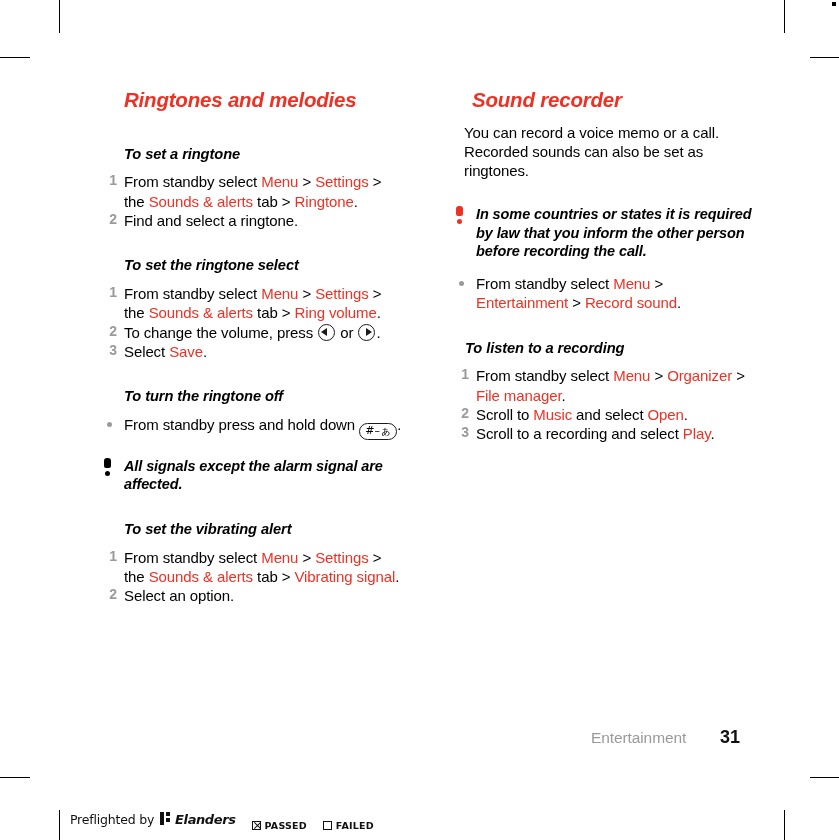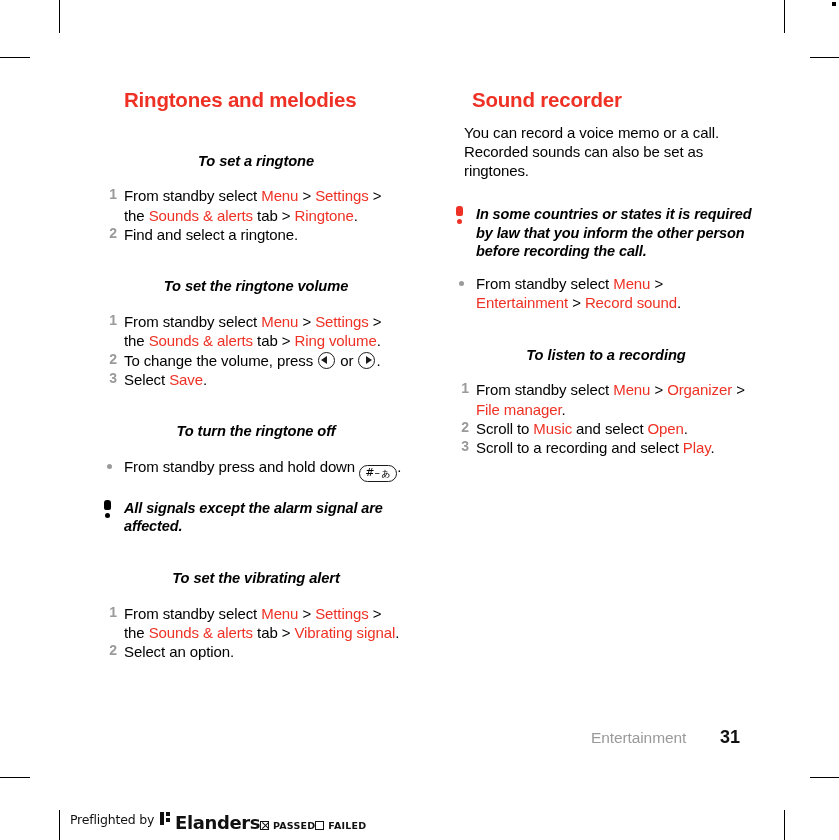--- a/index.html
+++ b/index.html
@@ -43,32 +43,32 @@
   .col-right { left: 456px; top: 88px; }
 
   h1.section-title {
     margin: 0 0 11px 16px;
     padding: 0;
     font-size: 20.5px;
     font-weight: bold;
     color: #ee3124;
     letter-spacing: -0.2px;
     line-height: 1.15;
+    font-style: italic;
   }
   .col-left h1.section-title { margin-left: 20px; }
 
   h2.proc-title {
-    margin: 16px;
+    margin: 9px;
     padding: 0;
     font-size: 14.7px;
     font-weight: bold;
     font-style: italic;
     line-height: 1.28;
     letter-spacing: -0.1px;
-    text-align: center;
   }
   .col-left h2.proc-title { margin-left: 20px; }
 
   .spacer-sm { height: 13px; }
   .spacer-md { height: 17px; }
 
   p.body-text {
     margin: 8px;
     padding: 0;
     font-size: 15px;
@@ -247,27 +247,29 @@
     position: absolute; left: 6px; top: 0;
     width: 4px; height: 4px; background: #111;
   }
   .pf-logo .d2 {
     position: absolute; left: 6px; top: 6px;
     width: 4px; height: 4px; background: #111;
   }
   .pf-brand {
     font-family: "DejaVu Sans", sans-serif;
     font-weight: bold;
-    font-size: 18px;
+    font-size: 13px;
     letter-spacing: -0.4px;
     color: #111;
+    font-style: italic;
   }
   .pf-check {
     display: flex;
     align-items: center;
+    margin-left: 16px;
     font-family: "DejaVu Sans", sans-serif;
     font-weight: bold;
     font-size: 9.5px;
     letter-spacing: 0.2px;
     color: #111;
   }
   .pf-box {
     width: 9px; height: 9px;
     border: 1.2px solid #111;
     margin-right: 4px;
@@ -304,21 +306,21 @@
     <h1 class="section-title">Ringtones and melodies</h1>
 
     <div id="left-proc-host">
         <div class="spacer-sm"></div>
         <h2 class="proc-title">To set a ringtone</h2>
         <ol class="steps">
           <li><span class="num">1</span><span>From standby select </span><span class="ui">Menu</span><span> &gt; </span><span class="ui">Settings</span><span> &gt; the </span><span class="ui">Sounds &amp; alerts</span><span> tab &gt; </span><span class="ui">Ringtone</span><span>.</span></li>
           <li><span class="num">2</span><span>Find and select a ringtone.</span></li>
         </ol>
         <div class="spacer-md"></div>
-        <h2 class="proc-title">To set the ringtone volume</h2>
+        <h2 class="proc-title">To set the ringtone select</h2>
         <ol class="steps">
           <li><span class="num">1</span><span>From standby select </span><span class="ui">Menu</span><span> &gt; </span><span class="ui">Settings</span><span> &gt; the </span><span class="ui">Sounds &amp; alerts</span><span> tab &gt; </span><span class="ui">Ring volume</span><span>.</span></li>
           <li><span class="num">2</span><span>To change the volume, press </span><span class="keyicon vol-down"><span class="tri"></span></span><span> or </span><span class="keyicon vol-up"><span class="tri"></span></span><span>.</span></li>
           <li><span class="num">3</span><span>Select </span><span class="ui">Save</span><span>.</span></li>
         </ol>
         <div class="spacer-md"></div>
         <h2 class="proc-title">To turn the ringtone off</h2>
         <ul class="steps">
           <li><span class="dot"></span><span>From standby press and hold down </span><span class="hashkey">#–ぁ</span><span>.</span></li>
         </ul>

